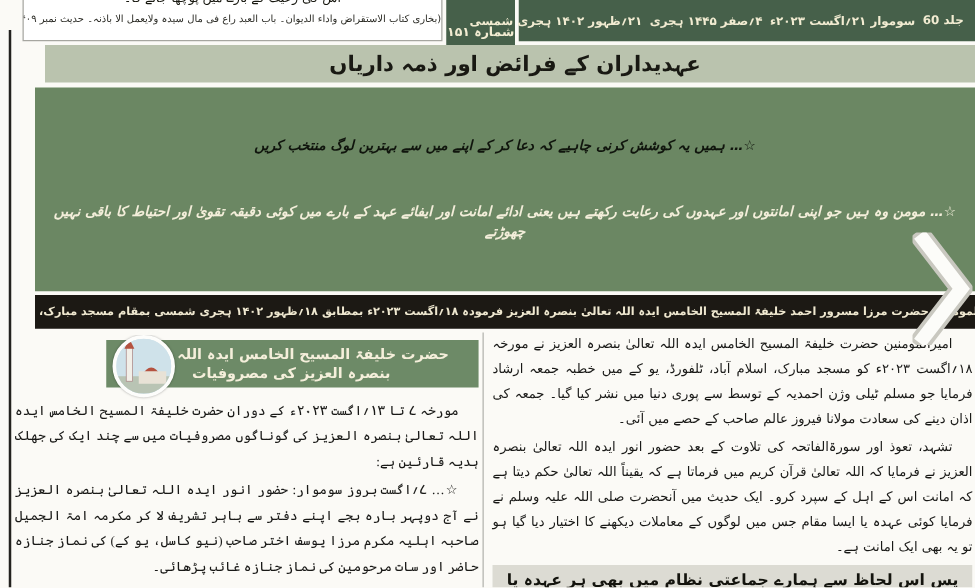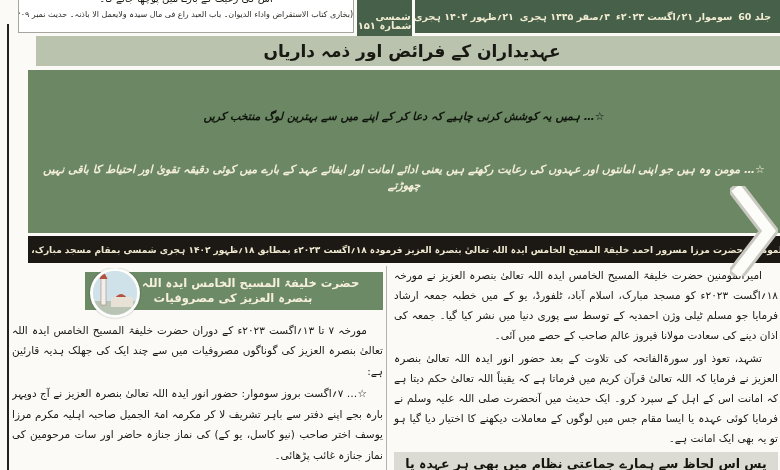--- a/index.html
+++ b/index.html
@@ -67,20 +67,21 @@
   }
   .mosque-badge{
     position:absolute;left:78px;top:0;width:50px;height:50px;border-radius:50%;
     border:3px solid #fdfdfb;overflow:hidden;z-index:3;background:#cfe2ea;
     box-shadow:0 0 2px rgba(0,0,0,.35);box-sizing:border-box;
   }
   .lc-body{
     position:absolute;left:0;right:0;top:52px;bottom:0;direction:rtl;
     text-align:justify;font-size:10.5px;line-height:1.95;color:#191917;
     overflow:hidden;
+    font-family:Liberation Serif, serif;
   }
   .lc-body p{margin:0 0 2px 0;text-indent:16px;}
   .right-col{
     left:392px;top:266px;width:386px;height:204px;direction:rtl;
     text-align:justify;font-size:10.5px;line-height:1.9;color:#191917;
     overflow:hidden;padding-left:2px;box-sizing:border-box;
   }
   .right-col p{margin:0 0 3px 0;text-indent:16px;}
   .sub-heading{
     background:#dcdbd3;color:#14140e;text-align:center;font-weight:bold;

